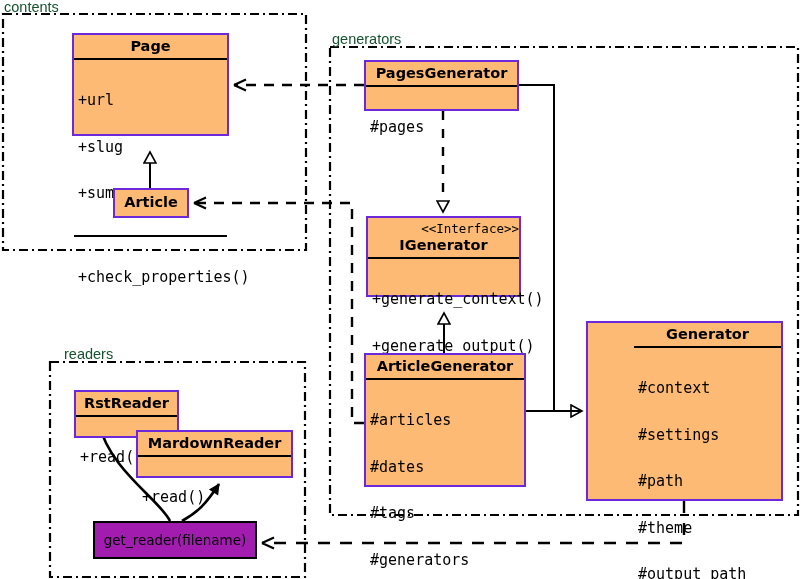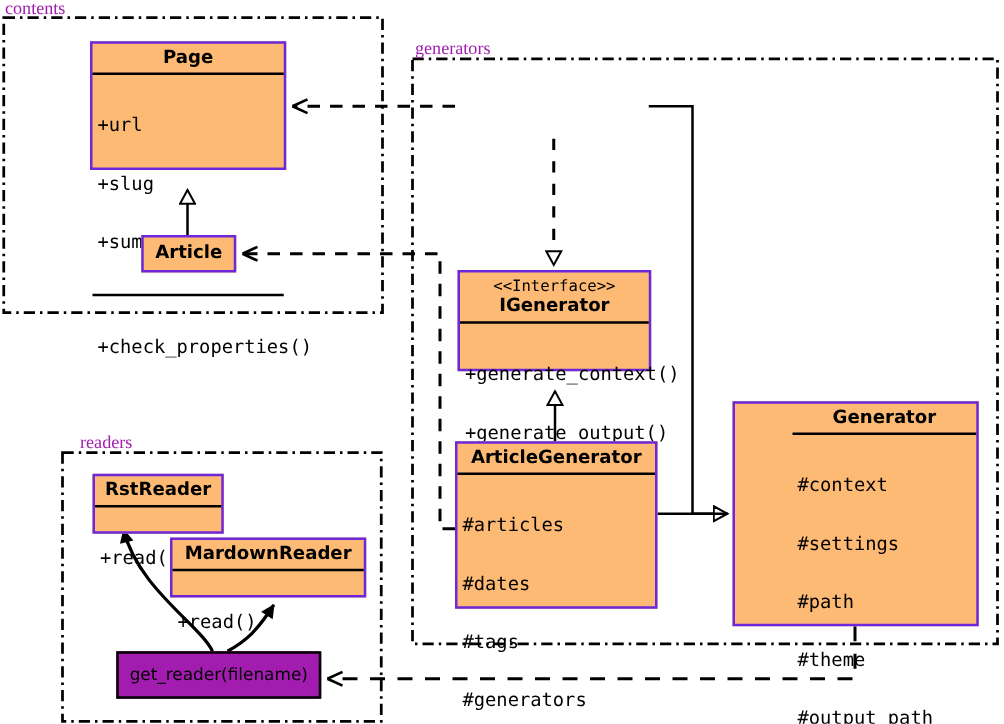--- a/index.html
+++ b/index.html
@@ -1,26 +1,26 @@
 <!DOCTYPE html>
 <html><head>
 <meta charset="utf-8">
 <style>
   html,body{margin:0;padding:0;background:#ffffff;}
   body{width:803px;height:579px;position:relative;overflow:hidden;
        font-family:"DejaVu Sans",sans-serif;color:#000;}
   #canvas{position:absolute;left:0;top:0;width:803px;height:579px;}
-  .pkg-label{position:absolute;font-size:14.5px;font-family:Liberation Serif, serif;
-             color:#a21caf;white-space:nowrap;letter-spacing:0px;}
+  .pkg-label{position:absolute;font-size:14.5px;font-family:Liberation Sans, sans-serif;
+             color:#14532d;white-space:nowrap;letter-spacing:0px;}
   .umlbox{position:absolute;border:2px solid #6d28d9;background:#fdba74;box-sizing:border-box;}
   .umlbox .sect{box-sizing:border-box;}
   .umlbox .sect + .sect{border-top:2px solid #000;}
   .cls-name{font-weight:bold;font-size:14.5px;text-align:center;
             font-family:"DejaVu Sans",sans-serif;padding:3px 4px 4px 4px;line-height:16px;}
-  .cls-stereo{font-size:12.5px;text-align:center;font-weight:normal;
+  .cls-stereo{font-size:12.5px;text-align:right;font-weight:normal;
             font-family:"DejaVu Sans Mono",monospace;padding-top:3px;line-height:15px;}
   .cls-stereo + .nm{padding-top:0;}
   .memb{font-family:"DejaVu Sans Mono",monospace;font-size:15px;line-height:15.5px;
         padding:2px 2px 2px 4px;white-space:pre;}
   .memb div{white-space:pre;}
   .plainbox{position:absolute;border:2px solid #000;background:#a21caf;box-sizing:border-box;
             display:flex;align-items:center;justify-content:center;
             font-size:13.5px;font-family:"DejaVu Sans",sans-serif;}
   svg{position:absolute;left:0;top:0;overflow:visible;}
 </style>
@@ -82,20 +82,26 @@
     </div>
     <div class="sect memb">
       <div>+check_properties()</div>
     </div>
   </div>
 
   <div class="umlbox" style="left:113px;top:188px;width:76px;height:30px;">
     <div class="sect cls-name nm" style="padding:4px 4px;">Article</div>
   </div>
 
+  <div class="umlbox" style="left:364px;top:60px;width:155px;height:51px;">
+    <div class="sect cls-name nm">PagesGenerator</div>
+    <div class="sect memb">
+      <div>#pages</div>
+    </div>
+  </div>
 
   <div class="umlbox" style="left:366px;top:216px;width:155px;height:81px;">
     <div class="sect">
       <div class="cls-stereo">&lt;&lt;Interface&gt;&gt;</div>
       <div class="cls-name nm" style="padding-top:1px;">IGenerator</div>
     </div>
     <div class="sect memb">
       <div>+generate_context()</div>
       <div>+generate_output()</div>
     </div>
@@ -118,21 +124,21 @@
       <div>#context</div>
       <div>#settings</div>
       <div>#path</div>
       <div>#theme</div>
       <div>#output_path</div>
       
     </div>
 
   </div>
 
-  <div class="umlbox" style="left:74px;top:379px;width:105px;height:48px;">
+  <div class="umlbox" style="left:74px;top:390px;width:105px;height:48px;">
     <div class="sect cls-name nm">RstReader</div>
     <div class="sect memb">
       <div>+read()</div>
     </div>
   </div>
 
   <div class="umlbox" style="left:136px;top:430px;width:157px;height:48px;">
     <div class="sect cls-name nm">MardownReader</div>
     <div class="sect memb">
       <div>+read()</div>

